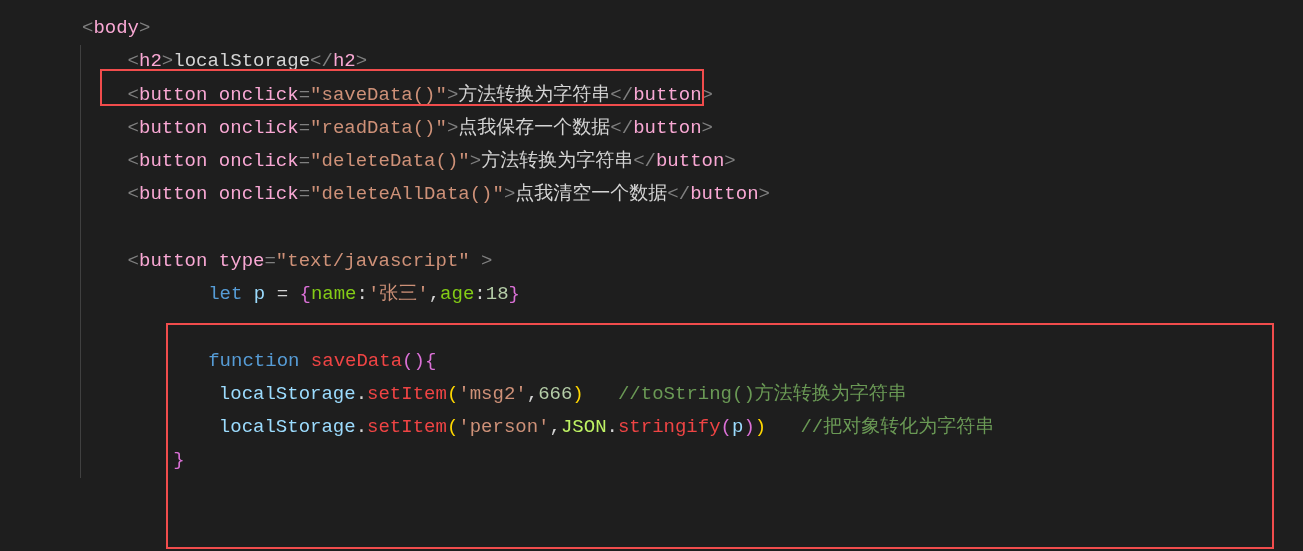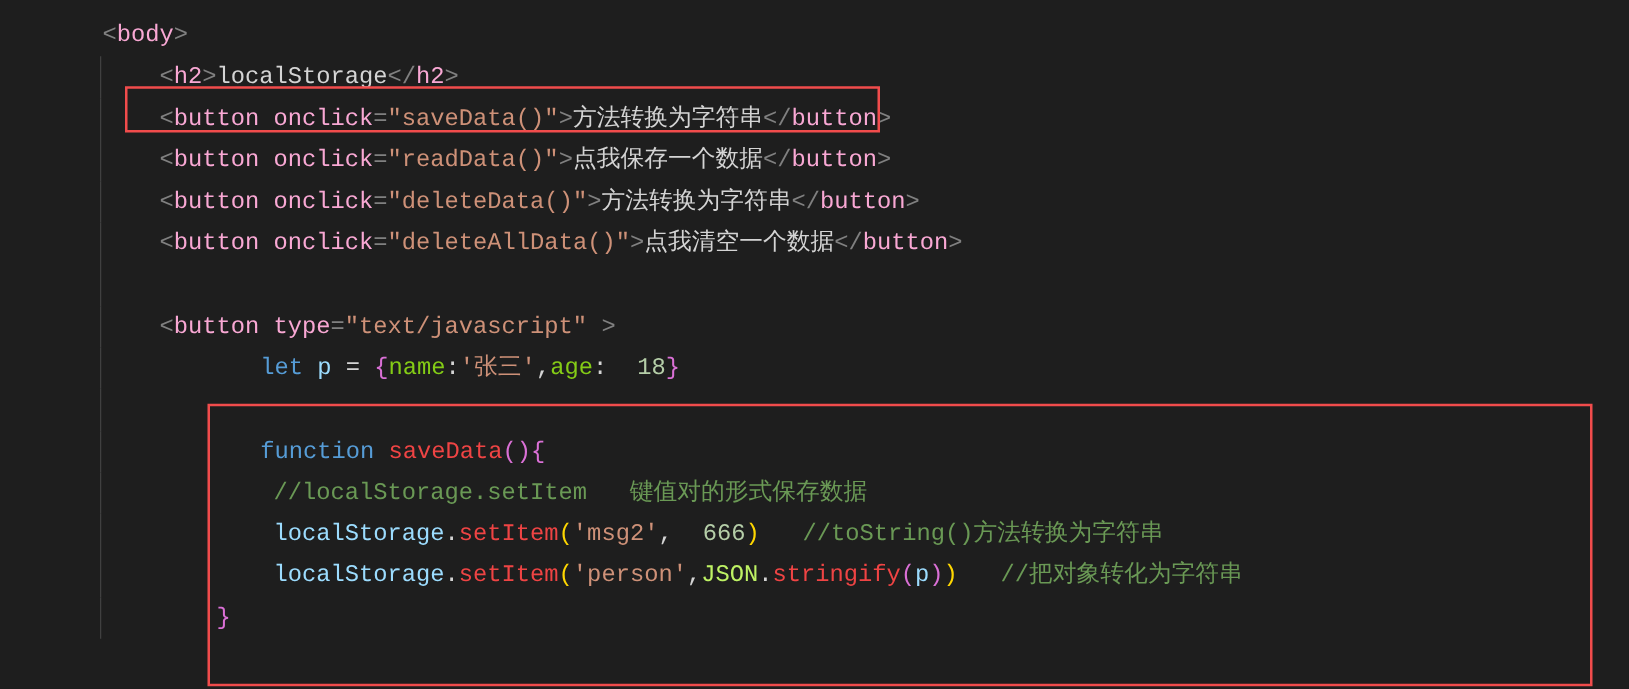--- a/index.html
+++ b/index.html
@@ -50,21 +50,21 @@
   
   .punct { color: #808080; }
   .tag { color: #f9a8d4; }
   .attr { color: #f9a8d4; }
   .string { color: #ce9178; }
   .text { color: #d4d4d4; }
   .keyword { color: #569cd6; margin-left: 35px; }
   .fn { color: #ef4444; }
   .var { color: #9cdcfe; }
   .prop { color: #84cc16; }
-  .num { color: #b5cea8; margin-left: 24px; }
+  .num { color: #b5cea8; }
   .comment { color: #6a9955; }
   .brace { color: #ffd700; }
   .brace2 { color: #da70d6; }
   .obj { color: #bef264; }
 </style>
 </head>
 <body>
 
 <div class="editor">
 
@@ -83,21 +83,20 @@
 <div class="line"><span class="indent-guide"></span> </div>
 
 <div class="line"><span class="indent-guide"></span>    <span class="punct">&lt;</span><span class="tag">button</span> <span class="attr">type</span><span class="punct">=</span><span class="string">"text/javascript"</span> <span class="punct">&gt;</span></div>
 
 <div class="line"><span class="indent-guide"></span>        <span class="keyword">let</span> <span class="var">p</span> <span class="text">=</span> <span class="brace2">{</span><span class="prop">name</span><span class="text">:</span><span class="string">'张三'</span><span class="text">,</span><span class="prop">age</span><span class="text">:</span><span class="num">18</span><span class="brace2">}</span></div>
 
 <div class="line"><span class="indent-guide"></span> </div>
 
 <div class="line"><span class="indent-guide"></span>        <span class="keyword">function</span> <span class="fn">saveData</span><span class="brace2">()</span><span class="brace2">{</span></div>
 
-<div class="line"><span class="indent-guide"></span>            <span class="comment">//localStorage.setItem   键值对的形式保存数据</span></div>
 
 
 <div class="line"><span class="indent-guide"></span>            <span class="var">localStorage</span><span class="text">.</span><span class="fn">setItem</span><span class="brace">(</span><span class="string">'msg2'</span><span class="text">,</span><span class="num">666</span><span class="brace">)</span>   <span class="comment">//toString()方法转换为字符串</span></div>
 
 <div class="line"><span class="indent-guide"></span>            <span class="var">localStorage</span><span class="text">.</span><span class="fn">setItem</span><span class="brace">(</span><span class="string">'person'</span><span class="text">,</span><span class="obj">JSON</span><span class="text">.</span><span class="fn">stringify</span><span class="brace2">(</span><span class="var">p</span><span class="brace2">)</span><span class="brace">)</span>   <span class="comment">//把对象转化为字符串</span></div>
 
 <div class="line"><span class="indent-guide"></span>        <span class="brace2">}</span></div>
 
 </div>
 

